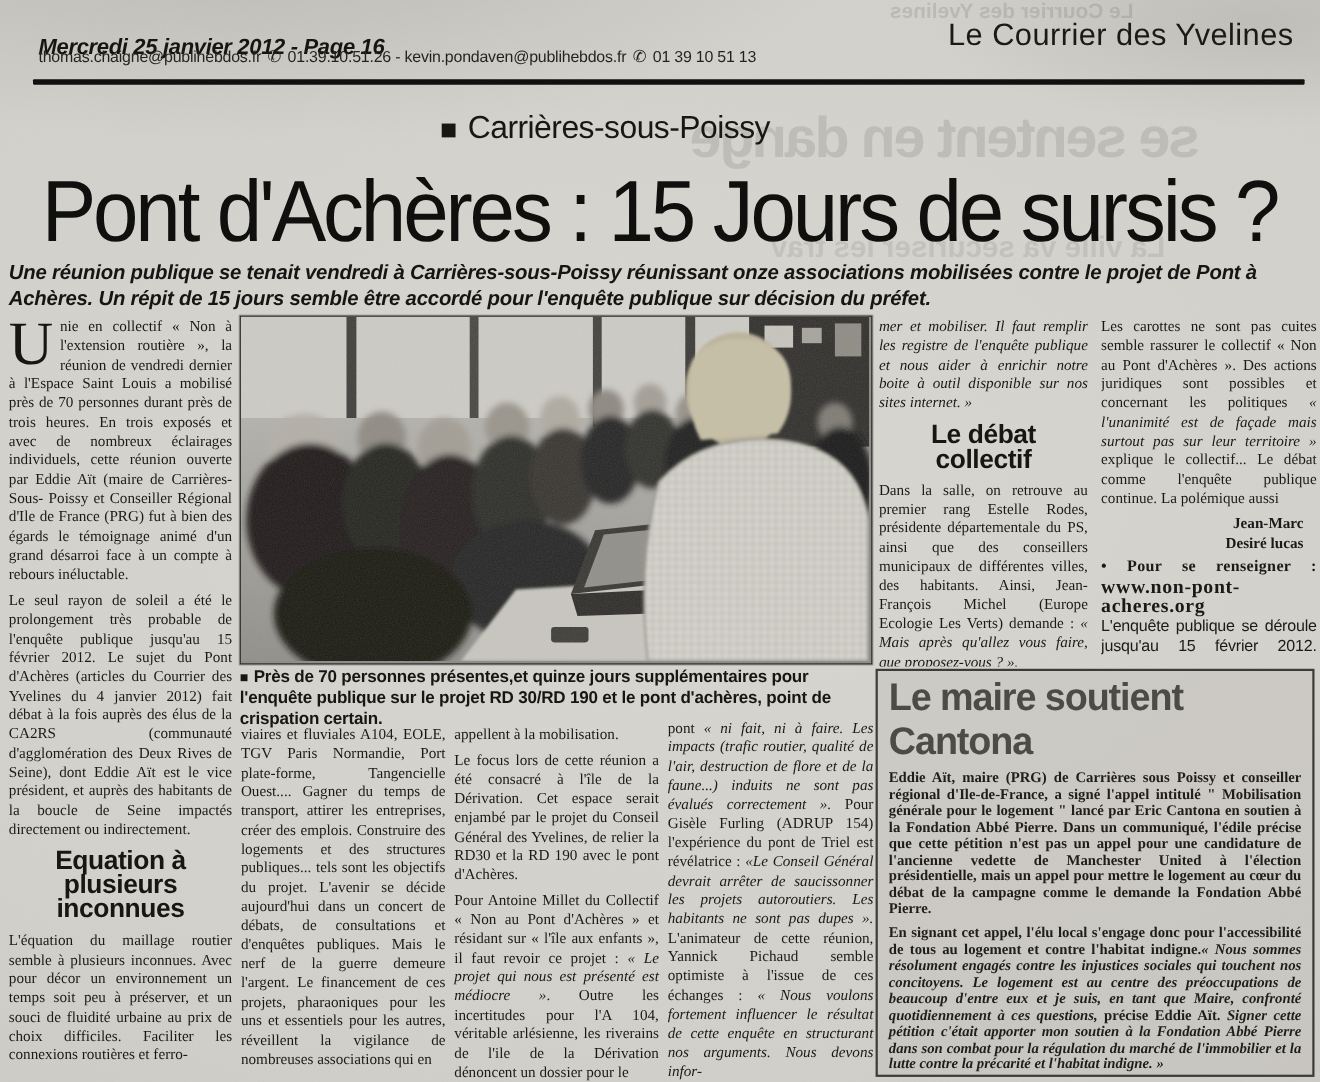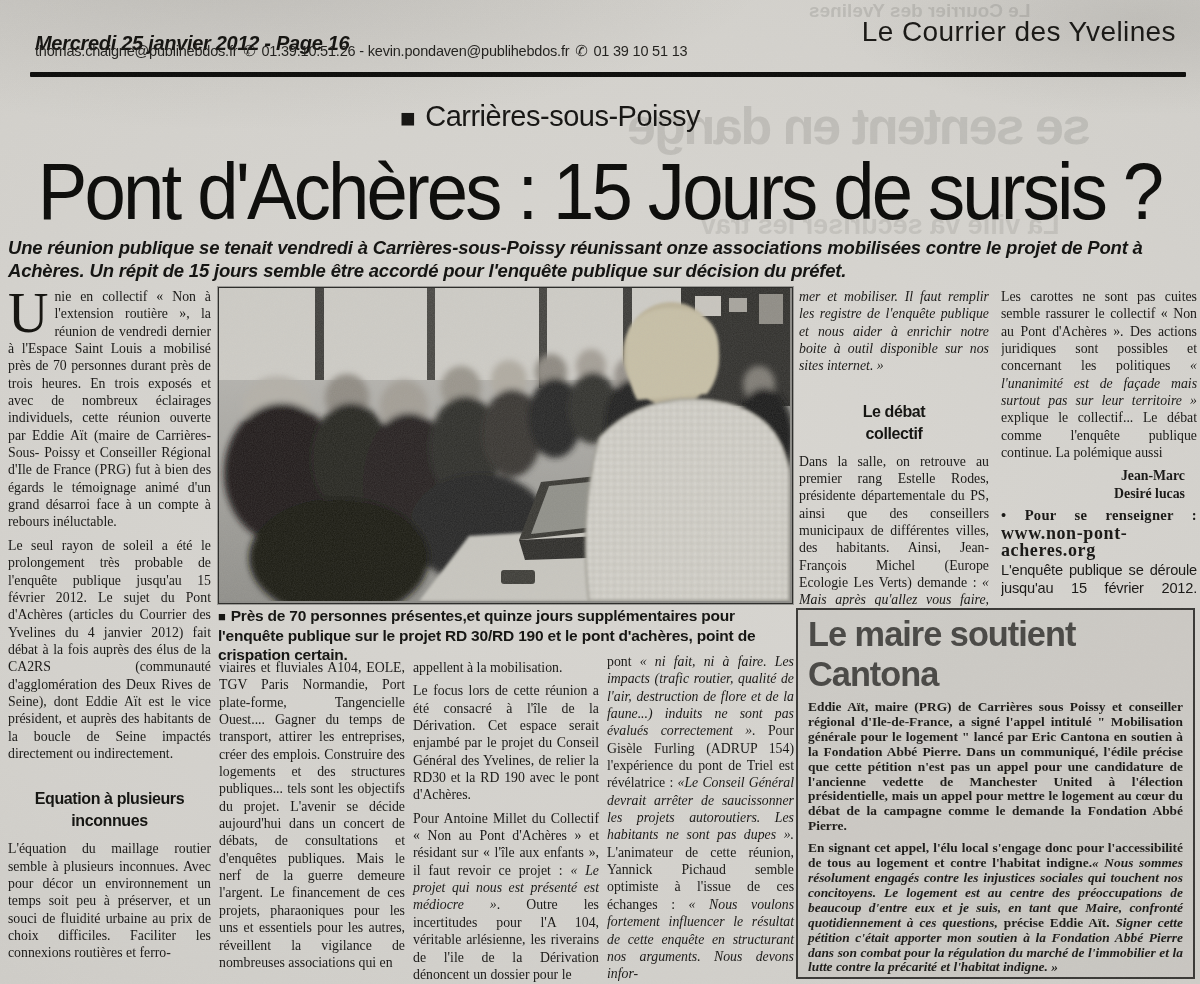--- a/index.html
+++ b/index.html
@@ -32,21 +32,21 @@
   .kicker .sq{display:inline-block;transform:translateY(1px);font-size:26px;margin-right:10px;}
   .headline{position:absolute;left:0;right:0;top:133px;text-align:center;color:#0c0c0a;margin-top:13px;}
   .headline span{display:inline-block;font-size:79px;letter-spacing:-3px;transform:scaleX(.94);transform-origin:center;font-weight:400;}
   .standfirst{position:absolute;left:8px;right:6px;top:237px;font-size:18.5px;font-weight:700;font-style:italic;letter-spacing:-.2px;line-height:1.22;color:#121210;}
 
   
   .col{position:absolute;font-family:"Liberation Serif","DejaVu Serif",serif;font-size:13.8px;line-height:17.35px;text-align:justify;color:#181715;}
   .col p{margin:0 0 6px 0;}
   .it{font-style:italic;}
   .dropcap{float:left;font-size:56px;line-height:46px;padding:2px 6px 0 0;font-family:"Liberation Serif",serif;color:#14130f;}
-  .colhead{font-family:"Liberation Sans",sans-serif;font-weight:700;font-size:16px;line-height:22px;text-align:center;letter-spacing:-.4px;margin:26px 0 8px 0;color:#131310;}
+  .colhead{font-family:"Liberation Sans",sans-serif;font-weight:700;font-size:24px;line-height:22px;text-align:center;letter-spacing:-.4px;margin:10px 0 8px 0;color:#131310;}
   .col1{left:8px;top:288px;width:203px;}
   .col2{left:219px;top:659px;width:186px;}
   .col3{left:413px;top:659px;width:186px;}
   .col4{left:607px;top:653px;width:187px;}
   .col5{left:799px;top:288px;width:190px;height:318px;overflow:hidden;}
   .col6{left:1001px;top:288px;width:196px;height:320px;overflow:hidden;}
   .byline{font-weight:700;text-align:right;padding-right:12px;line-height:18px;margin-top:4px;}
   .refline{font-weight:700;font-size:14.6px;letter-spacing:.3px;text-align:justify;text-align-last:justify;margin-top:4px;}
   .refurl{font-weight:700;font-size:18px;letter-spacing:.6px;}
   .epnote{font-weight:400;font-size:14.6px;margin-top:3px;text-align:justify;text-align-last:justify;font-family:"Liberation Sans",sans-serif;letter-spacing:-.2px;}

